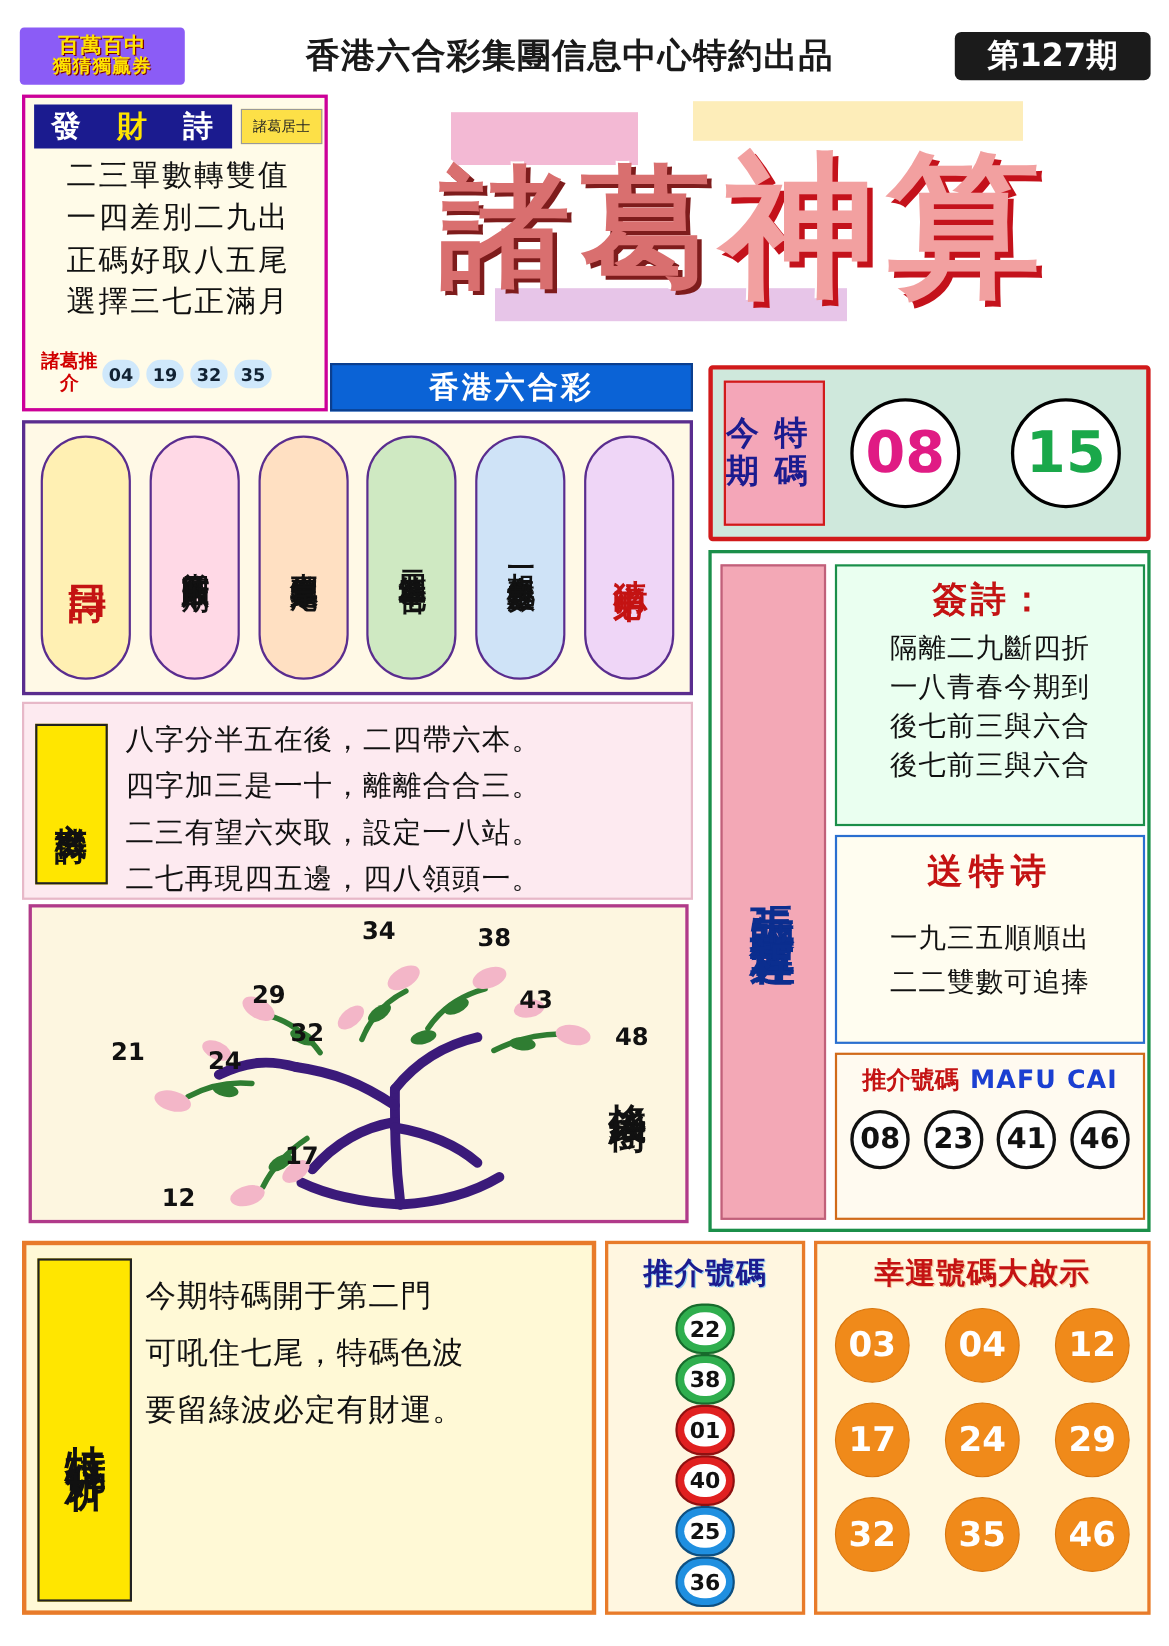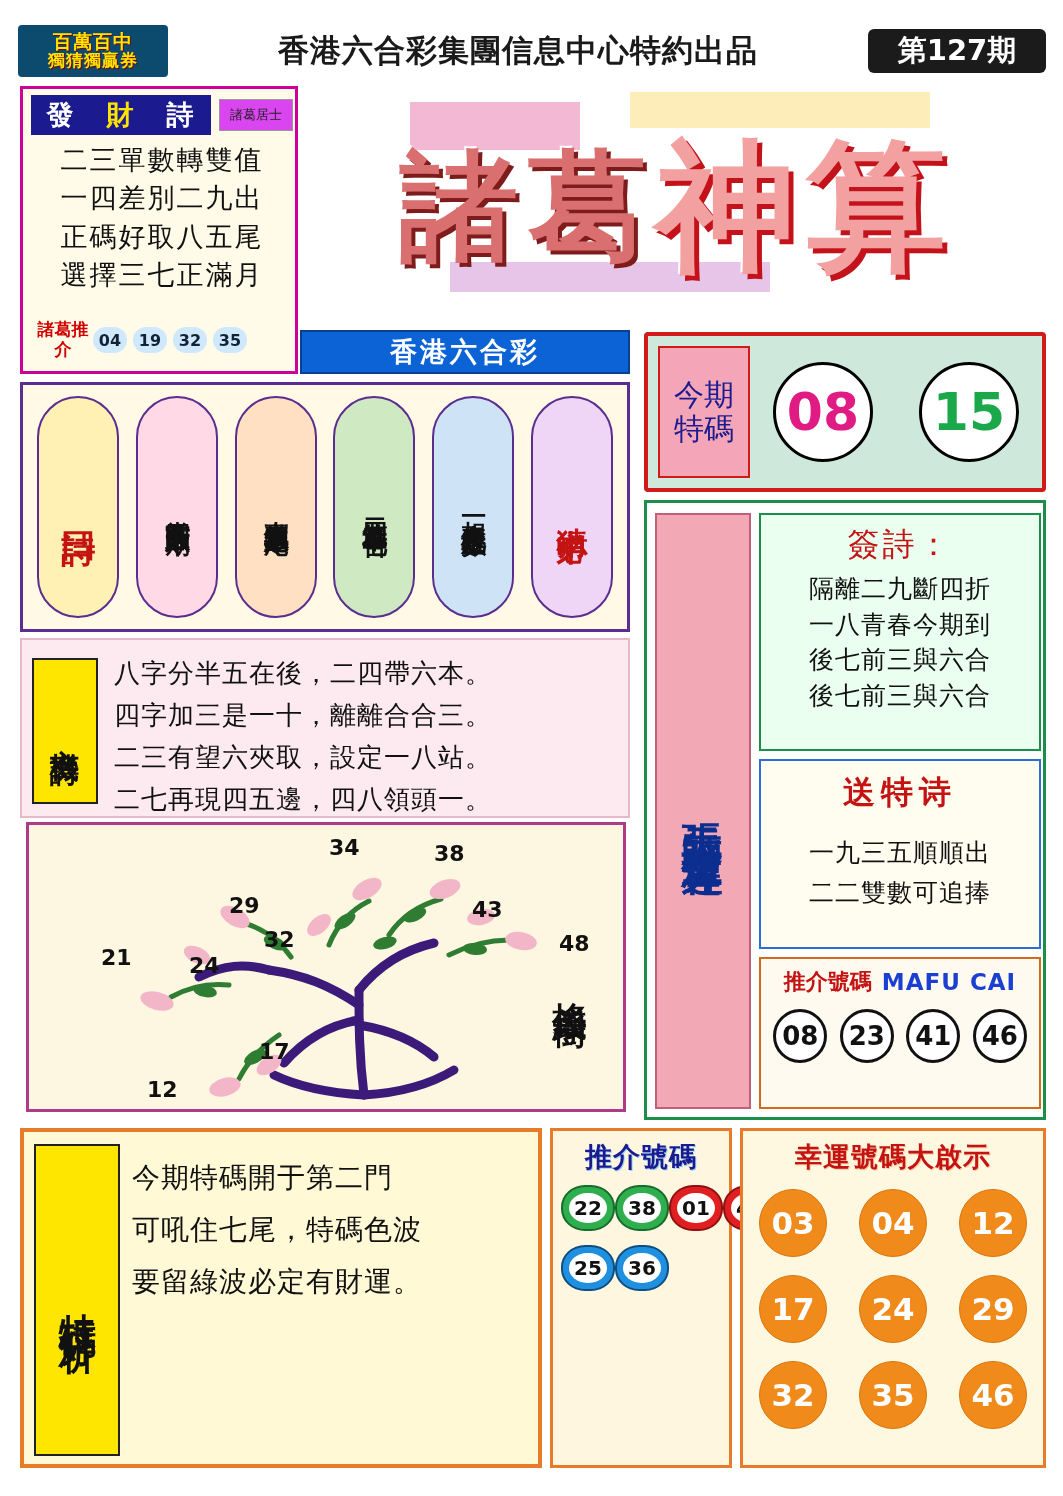--- a/index.html
+++ b/index.html
@@ -16,21 +16,21 @@
     background:#fff;
   }
 
   
   .header {
     position:absolute; left:18px; top:22px; width:1028px; height:58px;
     background:#ffffff;
     display:flex; align-items:center;
   }
   .logo-badge {
-    width:150px; height:52px; background:#0c4a6e; color:#ffe400;
+    width:150px; height:52px; background:#8b5cf6; color:#ffe400;
     border-radius:4px; display:flex; flex-direction:column;
     align-items:center; justify-content:center;
     font-family:"DejaVu Sans", sans-serif; font-weight:bold;
     line-height:1.05; font-size:19px; letter-spacing:1px;
     text-shadow:1px 1px 0 #7a0000;
   }
   .logo-badge .l2 { font-size:17px; }
   .header-title {
     flex:1; text-align:center;
     font-size:31px; font-weight:bold; color:#1a1a1a;
@@ -52,21 +52,21 @@
   .poem-title {
     position:absolute; left:8px; top:6px; width:180px; height:40px;
     background:#1b1b8f; color:#ffffff;
     display:flex; align-items:center; justify-content:space-around;
     font-size:27px; font-weight:bold; letter-spacing:2px;
   }
   .poem-title span { color:#fff; }
   .poem-title .c2 { color:#ffe400; }
   .poem-sub {
     position:absolute; left:196px; top:10px; width:74px; height:32px;
-    background:#d946ef; border:1px solid #999; color:#222;
+    background:#fde047; border:1px solid #999; color:#222;
     font-size:13px; display:flex; align-items:center; justify-content:center;
   }
   .poem-lines {
     position:absolute; left:10px; top:52px; width:258px;
   }
   .poem-lines div {
     font-size:27px; color:#111; letter-spacing:2px; line-height:1.42;
     text-align:center; font-family:"DejaVu Sans", sans-serif;
   }
   .poem-rec {
@@ -112,22 +112,22 @@
 
   
   .special-box {
     position:absolute; left:644px; top:332px; width:402px; height:160px;
     border:4px solid #d11a1a; background:#cfe8dc; border-radius:4px;
     display:flex; align-items:center;
   }
   .special-label {
     width:92px; height:132px; margin-left:10px;
     background:#f4a6b8; border:2px solid #d11a1a;
-    color:#1b1b8f; font-size:30px; font-weight:normal;
-    display:flex; flex-direction:column; align-items:center; justify-content:center;
+    color:#1b1b8f; font-size:30px; font-weight:bold;
+    display:flex; flex-direction:row; align-items:center; justify-content:center;
     line-height:1.12;
   }
   .special-nums { flex:1; display:flex; align-items:center; justify-content:space-around; }
   .big-circle {
     width:100px; height:100px; border-radius:50%;
     border:3px solid #000; background:#ffffff;
     display:flex; align-items:center; justify-content:center;
     font-size:52px; font-weight:bold;
   }
   .bc-pink { color:#e01b84; }
@@ -198,21 +198,21 @@
     writing-mode:vertical-rl; text-orientation:upright;
     display:flex; align-items:center; justify-content:center;
     font-size:41px; font-weight:bold; color:#0b2e8f; letter-spacing:4px;
     font-family:"DejaVu Serif", serif;
   }
   .qianshi {
     position:absolute; left:112px; top:10px; width:282px; height:238px;
     border:2px solid #1b8f4a; background:#eafff0;
   }
   .qianshi-title {
-    font-size:32px; font-weight:normal; color:#c41313; text-align:center;
+    font-size:32px; font-weight:bold; color:#c41313; text-align:center;
     margin-top:8px; letter-spacing:3px;
   }
   .qianshi-lines { margin-top:4px; }
   .qianshi-lines div {
     font-size:25px; text-align:center; color:#111; line-height:1.42; letter-spacing:1px;
   }
   .songte {
     position:absolute; left:112px; top:256px; width:282px; height:190px;
     border:2px solid #2a6fd1; background:#fffdf0;
   }
@@ -258,22 +258,22 @@
   .mid-rec {
     position:absolute; left:550px; top:1128px; width:182px; height:340px;
     border:3px solid #e87b2a; background:#fff6e0;
   }
   .mid-rec-title {
     margin-top:8px; text-align:center; font-size:27px; font-weight:bold;
     color:#1b1b8f; letter-spacing:1px;
     text-shadow:1px 1px 0 #9bd4f5;
   }
   .mid-rec-grid {
-    margin-top:10px; display:grid; grid-template-columns:1fr 1fr 1fr 1fr;
-    row-gap:14px; justify-items:center; padding:0 8px;
+    margin-top:10px; display:grid; grid-template-columns:1fr;
+    justify-items:center; padding:0 8px;
   }
   .mr-ball {
     width:54px; height:46px; border-radius:24px/22px;
     display:flex; align-items:center; justify-content:center;
     font-size:22px; font-weight:bold; color:#111; border:2px solid #111;
     background:#fff;
   }
   .mr-green { background:#2fae4e; border-color:#176b2c; color:#fff; }
   .mr-red   { background:#e02020; border-color:#8f1010; color:#fff; }
   .mr-blue  { background:#1f8fe0; border-color:#0d4f80; color:#fff; }

